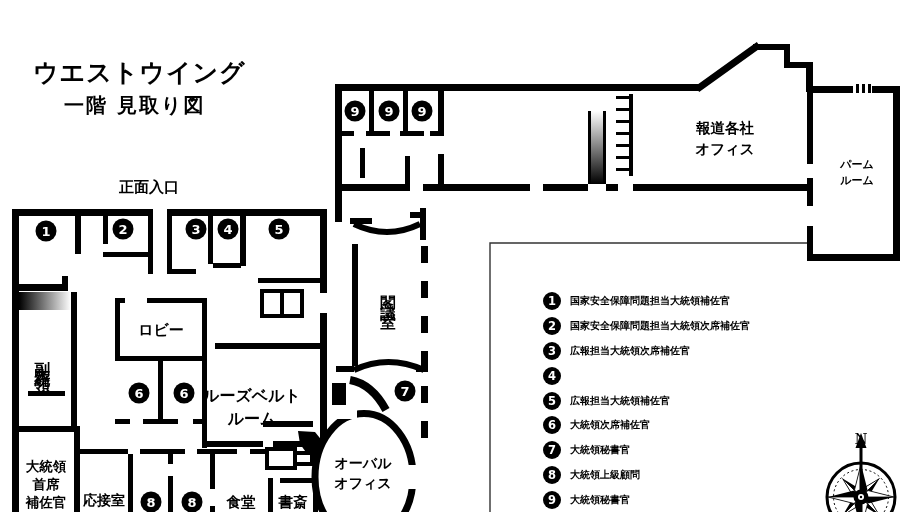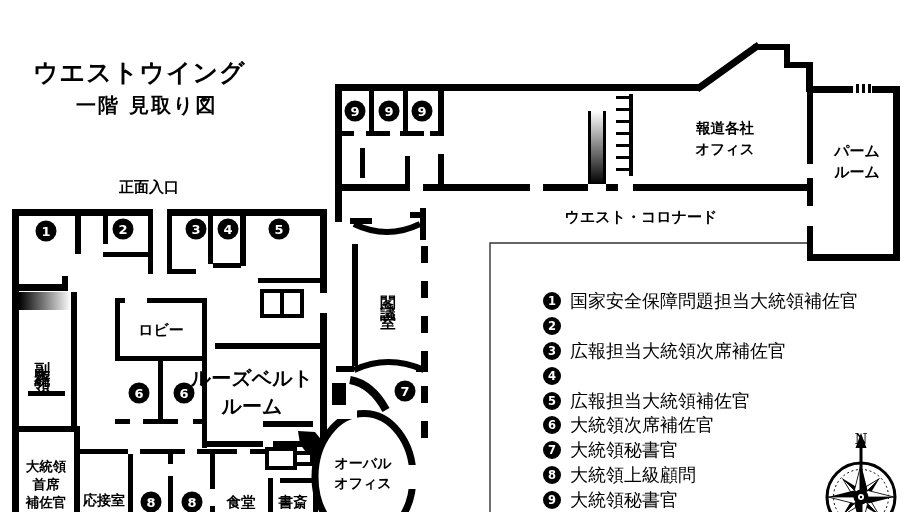--- a/index.html
+++ b/index.html
@@ -6,26 +6,26 @@
   #canvas{position:relative;width:908px;height:512px;background:#fff;overflow:hidden;
           font-family:"DejaVu Sans",sans-serif;color:#000;margin-top:36px;}
   #plan-svg{position:absolute;left:0;top:0;}
   .lbl{position:absolute;transform:translate(-50%,-50%);font-weight:bold;text-align:center;
        white-space:pre-line;line-height:1.42;}
   .vert{writing-mode:vertical-rl;text-orientation:upright;}
   .badge{position:absolute;transform:translate(-50%,-50%);background:#000;color:#fff;
          border-radius:50%;width:21px;height:21px;line-height:21px;text-align:center;
          font-size:13px;font-weight:bold;}
   .title1{position:absolute;left:33px;top:20px;font-size:25px;font-weight:bold;letter-spacing:1px;}
-  .title2{position:absolute;left:76px;top:56px;font-size:20px;font-weight:bold;letter-spacing:2px;}
+  .title2{position:absolute;left:64px;top:56px;font-size:20px;font-weight:bold;letter-spacing:2px;}
   #legend{position:absolute;left:543px;top:253px;width:340px;}
   .legend-row{display:flex;align-items:center;height:24.8px;}
   .legend-badge{flex:0 0 18px;width:18px;height:18px;line-height:18px;border-radius:50%;
                 background:#000;color:#fff;text-align:center;font-size:11.5px;font-weight:bold;}
-  .legend-label{margin-left:9px;font-size:18px;font-weight:normal;white-space:nowrap;}
+  .legend-label{margin-left:9px;font-size:10px;font-weight:bold;white-space:nowrap;}
   .compass-n{position:absolute;transform:translate(-50%,-50%);font-family:"DejaVu Serif",serif;
              font-size:15px;}
 </style>
 </head>
 <body>
 
 <div id="canvas">
 
   <svg id="plan-svg" width="908" height="512" viewBox="0 0 908 512">
     <defs>
@@ -226,36 +226,35 @@
         <circle r="1.2" fill="#000"></circle>
     </g>
   </svg>
 
   <div class="title1">ウエストウイング</div>
   <div class="title2">一階 見取り図</div>
 
   <div class="lbl" style="left:149px;top:152px;font-size:15px">正面入口</div>
   <div class="lbl vert" style="left:42px;top:322px;font-size:16px;letter-spacing:5px">副大統領</div>
   <div class="lbl" style="left:161px;top:295px;font-size:15px">ロビー</div>
-  <div class="lbl" style="left:252px;top:356px;font-size:20px">ルーズベルト
+  <div class="lbl" style="left:252px;top:372px;font-size:16px">ルーズベルト
 ルーム</div>
   <div class="lbl" style="left:46px;top:448px;font-size:13.5px;line-height:1.35">大統領
 首席
 補佐官</div>
   <div class="lbl" style="left:104px;top:465px;font-size:14px">応接室</div>
   <div class="lbl" style="left:241px;top:466px;font-size:14.5px">食堂</div>
   <div class="lbl" style="left:293px;top:466px;font-size:14.5px">書斎</div>
   <div class="lbl vert" style="left:388px;top:260px;font-size:15.5px;letter-spacing:9px">閣議室</div>
   <div class="lbl" style="left:363px;top:438px;font-size:14px">オーバル
 オフィス</div>
   <div class="lbl" style="left:725px;top:103px;font-size:14.5px">報道各社
 オフィス</div>
-  <div class="lbl" style="left:857px;top:126px;font-size:15px">パーム
+  <div class="lbl" style="left:857px;top:137px;font-size:11px">パーム
 ルーム</div>
-  <div class="lbl" style="left:641px;top:182px;font-size:15px">ウエスト・コロナード</div>
   <div class="compass-n" style="left:861px;top:403px">N</div>
 
   <span class="badge" style="left:46px;top:195px">1</span>
   <span class="badge" style="left:123px;top:193px">2</span>
   <span class="badge" style="left:196px;top:193px">3</span>
   <span class="badge" style="left:228px;top:193px">4</span>
   <span class="badge" style="left:279px;top:193px">5</span>
   <span class="badge" style="left:139px;top:357px">6</span>
   <span class="badge" style="left:184px;top:357px">6</span>
   <span class="badge" style="left:405px;top:355px">7</span>
@@ -265,20 +264,21 @@
   <span class="badge" style="left:389px;top:75px">9</span>
   <span class="badge" style="left:422px;top:75px">9</span>
 
   <div id="legend">
     <div class="legend-row">
         <span class="legend-badge">1</span>
         <span class="legend-label">国家安全保障問題担当大統領補佐官</span>
       </div>
     <div class="legend-row">
         <span class="legend-badge">2</span>
+        <span class="legend-label">国家安全保障問題担当大統領次席補佐官</span>
       </div>
     <div class="legend-row">
         <span class="legend-badge">3</span>
         <span class="legend-label">広報担当大統領次席補佐官</span>
       </div>
     <div class="legend-row">
         <span class="legend-badge">4</span>
       </div>
     <div class="legend-row">
         <span class="legend-badge">5</span>

